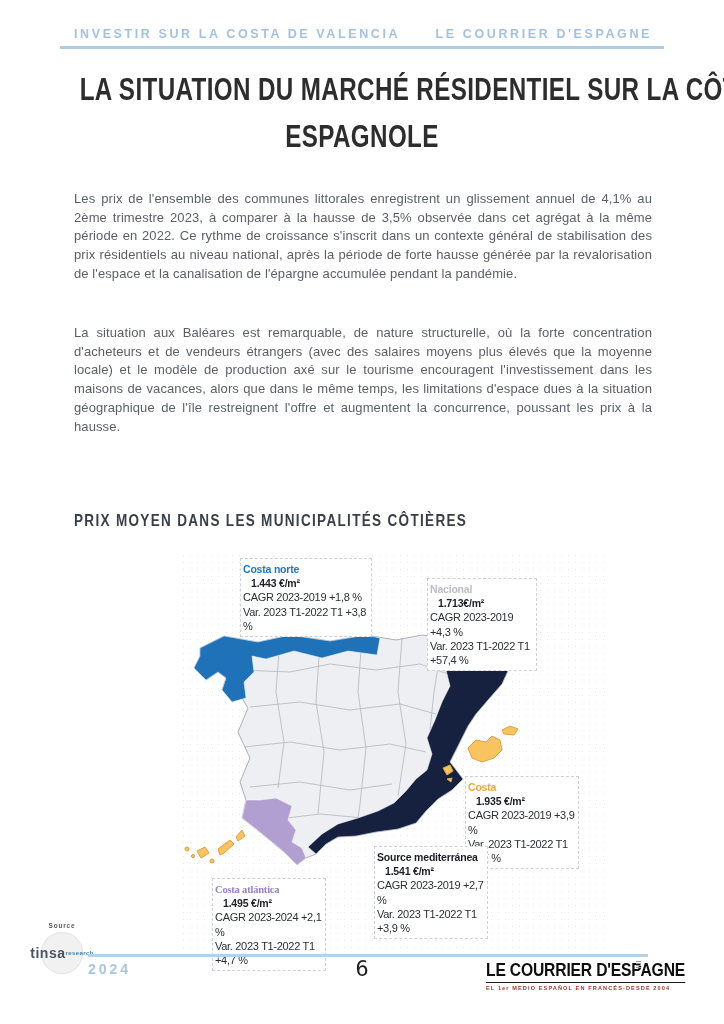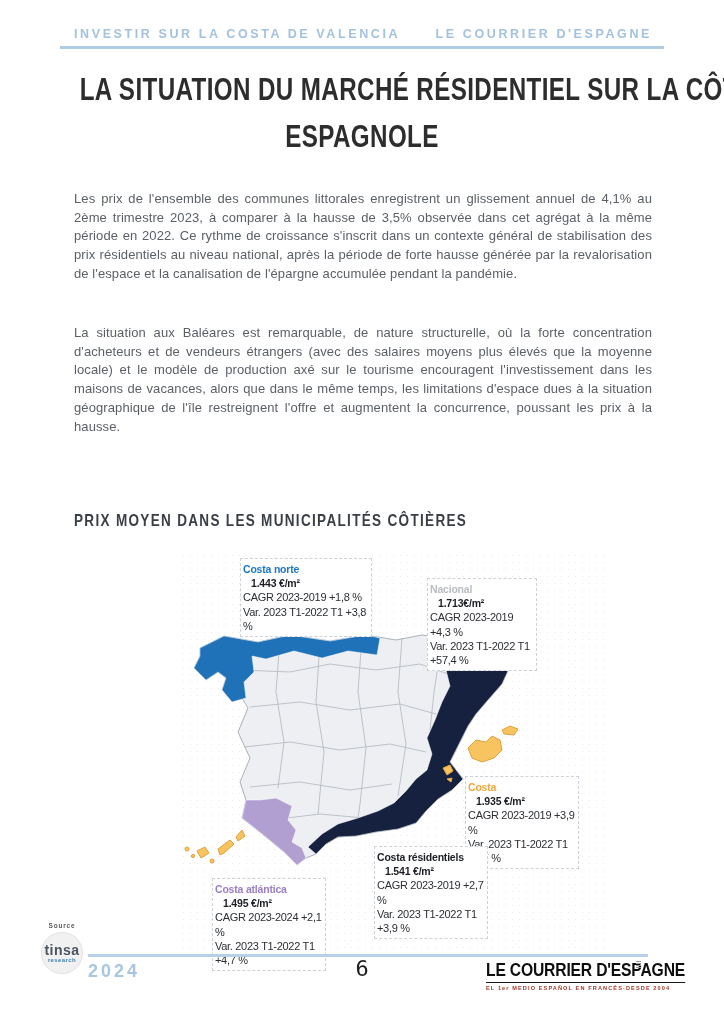--- a/index.html
+++ b/index.html
@@ -37,25 +37,25 @@
            padding:4px 2px 3px 2px;color:#23262B;line-height:1.3;box-sizing:border-box;}
   .co-title{font-weight:bold;font-size:10.5px;letter-spacing:-0.2px;}
   .co-value{font-weight:bold;font-size:10.5px;letter-spacing:-0.2px;color:#1B1E24;margin-left:8px;}
   .co-line{font-size:11px;letter-spacing:-0.3px;color:#2B2E33;}
 
   
   .footer-rule{position:absolute;left:88px;top:954px;width:560px;height:3px;background:#B5D0E8;}
   .source-block{position:absolute;left:40px;top:922px;width:44px;text-align:center;}
   .source-label{font-size:6.5px;color:#5B5B5B;letter-spacing:0.8px;font-weight:bold;}
   .source-circle{margin:3px auto 0 auto;width:42px;height:42px;border-radius:50%;background:#F1F1F1;
-                 box-shadow:0 0 0 1px #E4E4E4 inset;display:flex;flex-direction:column;
+                 box-shadow:0 0 0 1px #E4E4E4 inset;display:flex;flex-direction:row;
                  align-items:center;justify-content:center;}
   .source-logo{font-size:14px;font-weight:bold;color:#4A5560;letter-spacing:0.5px;line-height:13px;}
   .source-logo-sub{font-size:6px;color:#3F7FB5;font-weight:bold;letter-spacing:0.4px;}
-  .footer-year{position:absolute;left:88px;top:961px;color:#A9C6E0;font-weight:bold;font-size:18px;letter-spacing:3px;}
+  .footer-year{position:absolute;left:88px;top:961px;color:#A9C6E0;font-weight:bold;font-size:14px;letter-spacing:3px;}
   .footer-page{position:absolute;left:0;top:956px;width:724px;text-align:center;color:#1E1E1E;font-size:22px;
                font-family:"DejaVu Sans Mono","Liberation Mono",monospace;}
   .brand-block{position:absolute;left:486px;top:960px;width:160px;}
   .brand-title{font-size:18px;font-weight:900;color:#0E0E0E;letter-spacing:-0.2px;white-space:nowrap;
                transform:scaleX(0.87);transform-origin:0 50%;border-bottom:1px solid #1a1a1a;
                padding-bottom:1px;display:inline-block;}
   .brand-tagline{font-size:5.6px;color:#A23A2D;letter-spacing:1.1px;font-weight:bold;margin-top:2px;white-space:nowrap;}
   .brand-side{position:absolute;left:150px;top:1px;display:flex;flex-direction:column;gap:1px;}
   .brand-side i{display:block;width:5px;height:1px;background:#9a9a9a;}
 </style>
@@ -142,28 +142,28 @@
     </div>
 
     <div class="callout" style="left:285px;top:224px;width:114px">
       <div class="co-title" style="color: rgb(240, 167, 62);">Costa</div>
       <div class="co-value">1.935 €/m²</div>
       <div class="co-line">CAGR 2023-2019 +3,9 %</div>
       <div class="co-line">Var. 2023 T1-2022 T1 +4,7 %</div>
     </div>
 
     <div class="callout" style="left:194px;top:294px;width:114px">
-      <div class="co-title" style="color: rgb(27, 30, 36);">Costa résidentiels</div>
+      <div class="co-title" style="color: rgb(27, 30, 36);">Source mediterránea</div>
       <div class="co-value">1.541 €/m²</div>
       <div class="co-line">CAGR 2023-2019 +2,7 %</div>
       <div class="co-line">Var. 2023 T1-2022 T1 +3,9 %</div>
     </div>
 
     <div class="callout" style="left:32px;top:326px;width:114px">
-      <div class="co-title" style="color: rgb(155, 127, 196);">Costa atlántica</div>
+      <div class="co-title" style="color: rgb(155, 127, 196); font-family: Liberation Serif, serif;">Costa atlántica</div>
       <div class="co-value">1.495 €/m²</div>
       <div class="co-line">CAGR 2023-2024 +2,1 %</div>
       <div class="co-line">Var. 2023 T1-2022 T1 +4,7 %</div>
     </div>
   </div>
 
   <div class="source-block">
     <div class="source-label">Source</div>
     <div class="source-circle">
       <div class="source-logo">tinsa</div>

